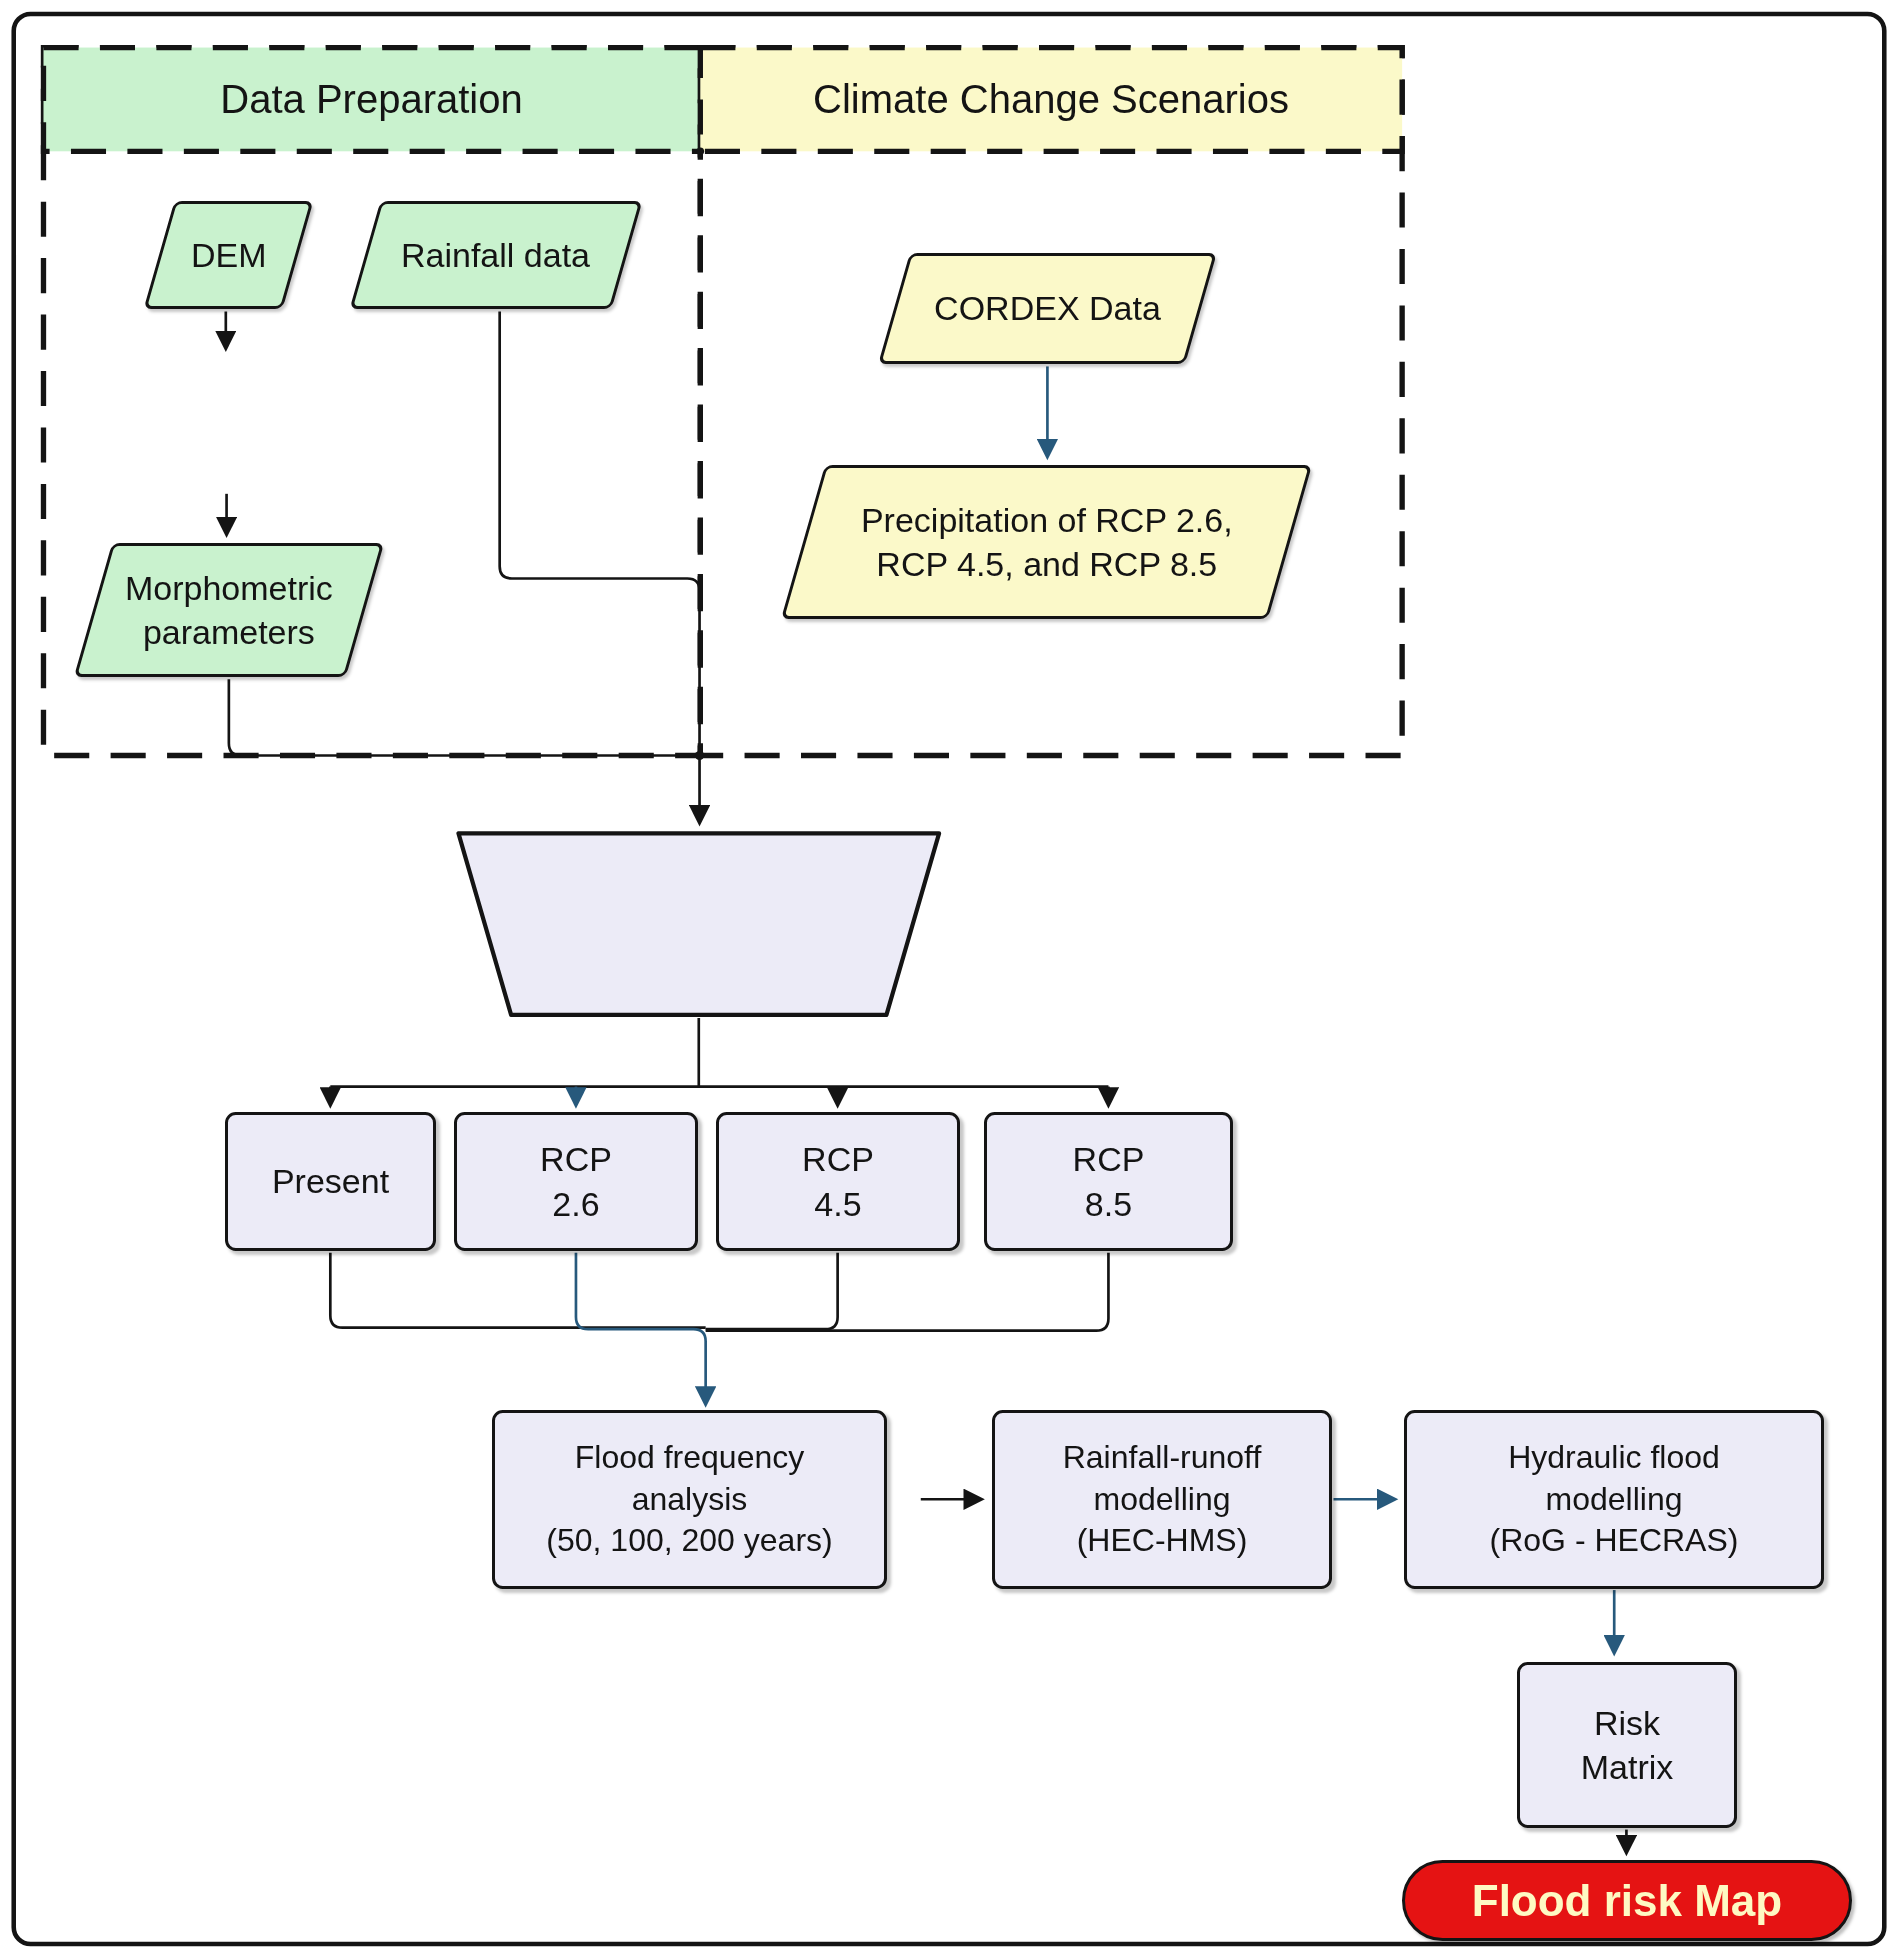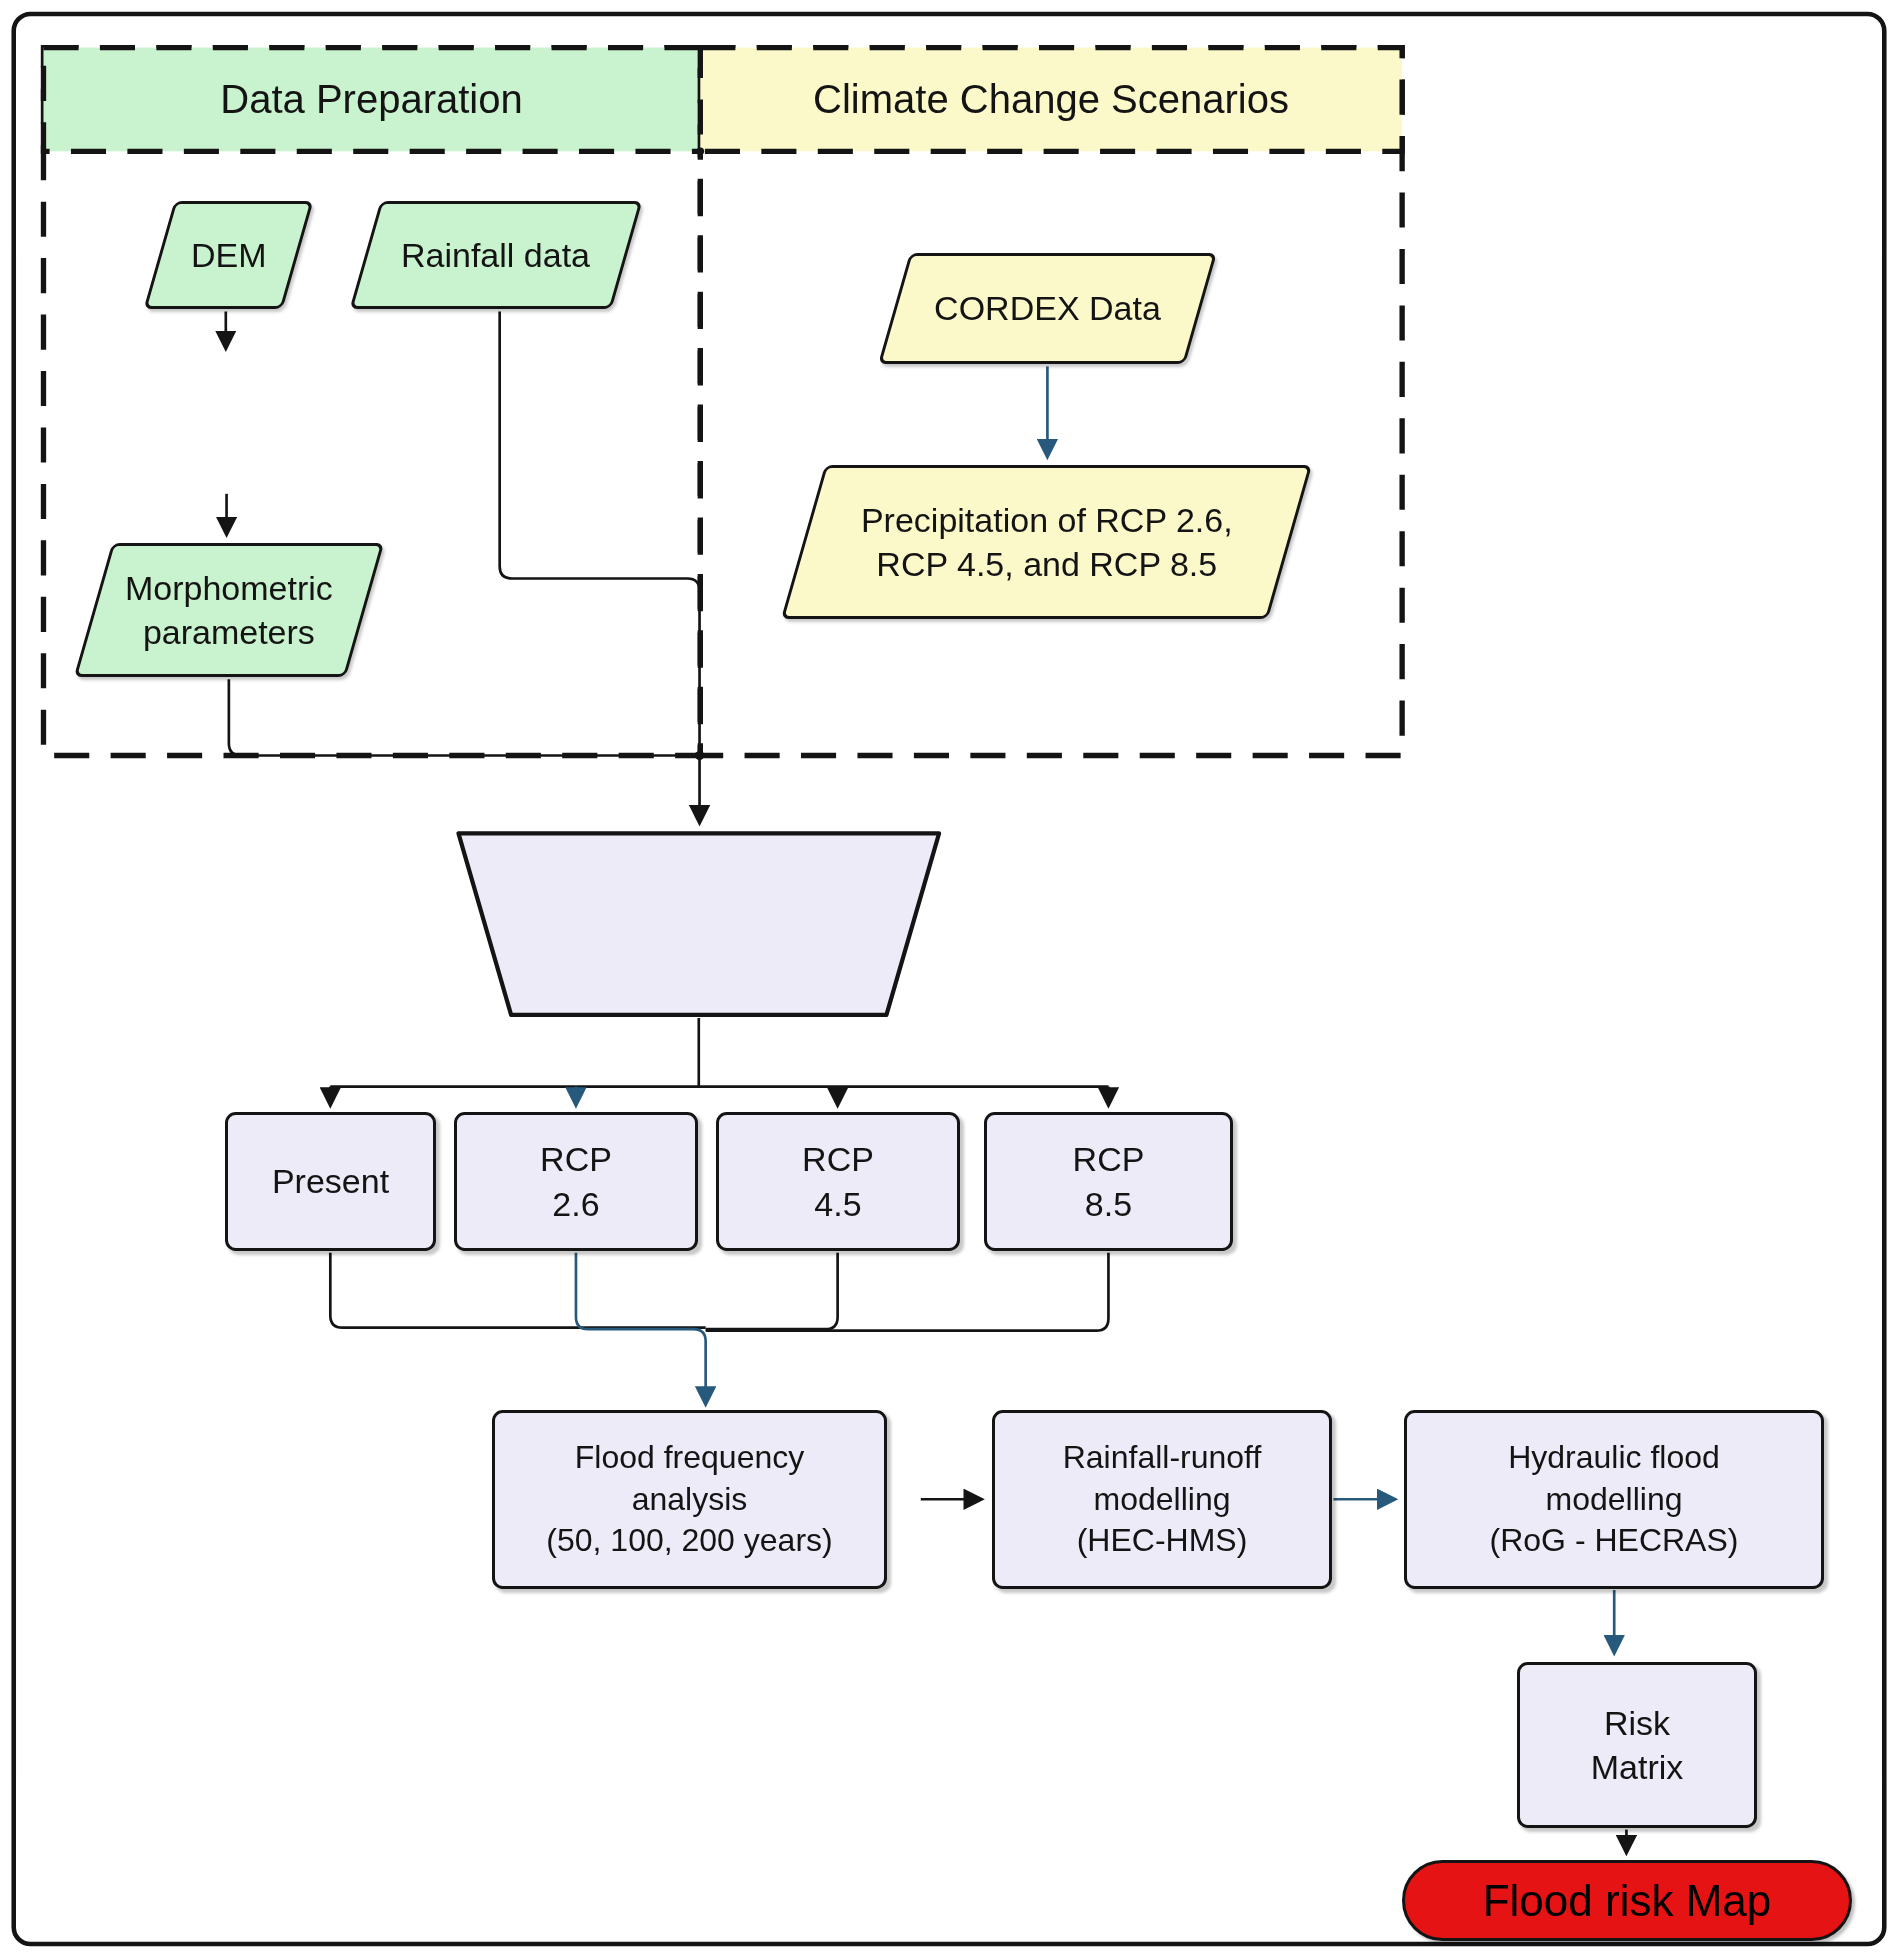--- a/index.html
+++ b/index.html
@@ -27,21 +27,21 @@
     position:absolute;box-sizing:border-box;border:3.8px solid #141414;border-radius:7.6px;
     display:flex;align-items:center;justify-content:center;text-align:center;
     transform:skewX(-16deg);font-size:34px;line-height:1.3;
     box-shadow:3.1px 3.1px 3.1px rgba(0,0,0,0.22);
   }
   .par.green{background:#c9f2ce;}
   .par.yellow{background:#fbf9c9;}
   .par > span{transform:skewX(16deg);display:block;}
   .capsule{
     position:absolute;box-sizing:border-box;border:3.8px solid #141414;border-radius:46px;
-    background:#e51313;color:#000000;font-weight:normal;font-size:44px;
+    background:#e51313;color:#fef9c3;font-weight:bold;font-size:44px;
     display:flex;align-items:center;justify-content:center;
     box-shadow:3.1px 3.1px 3.1px rgba(0,0,0,0.25);
   }
   .small{font-size:32px;}
 </style>
 </head>
 <body>
 
 <div class="canvas">
 
@@ -139,21 +139,21 @@
     <span class="ml">Rainfall-runoff
 modelling
 (HEC-HMS)</span>
   </div>
   <div class="box small" style="left:1404px;top:1410px;width:420px;height:179px;">
     <span class="ml">Hydraulic flood
 modelling
 (RoG - HECRAS)</span>
   </div>
 
-  <div class="box" style="left:1517px;top:1662px;width:240px;height:166px;">
+  <div class="box" style="left:1517px;top:1662px;width:220px;height:166px;">
     <span class="ml">Risk
 Matrix</span>
   </div>
 
   <div class="capsule" style="left:1402px;top:1860px;width:450px;height:81px;">
     <span>Flood risk Map</span>
   </div>
 
 </div>
 

